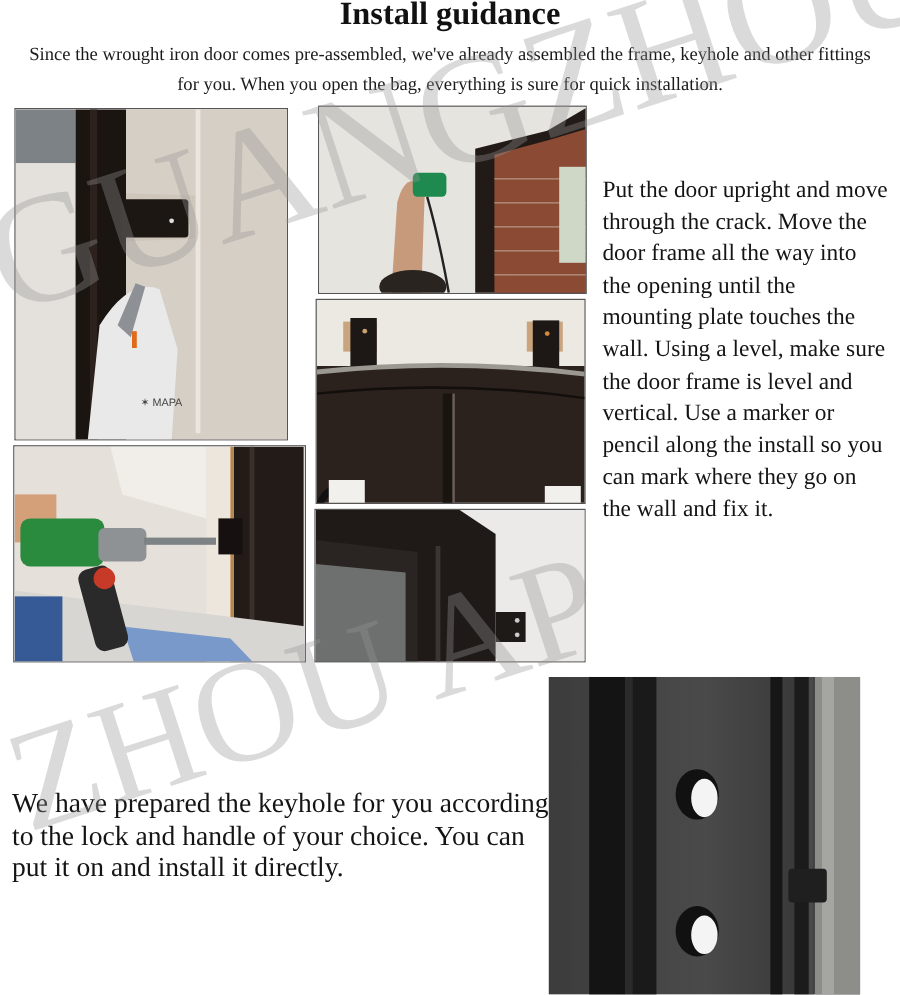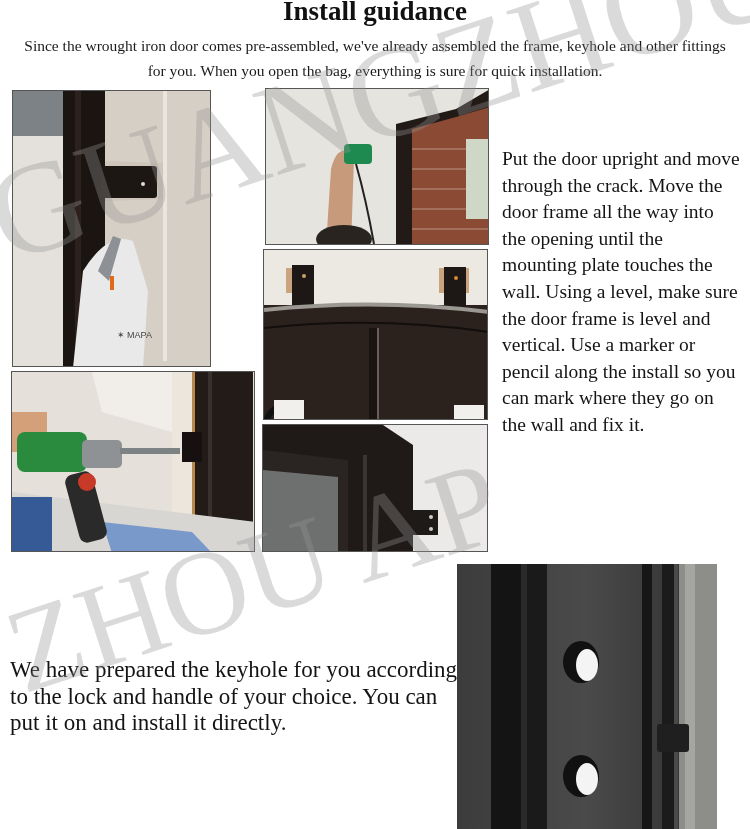--- a/index.html
+++ b/index.html
@@ -18,21 +18,21 @@
                color: rgba(150,150,150,0.35); font-size: 120px; pointer-events: none;
                white-space: nowrap; z-index: 5; }
   svg { display: block; }
 </style>
 </head>
 <body>
 
 <div class="title">Install guidance</div>
 <div class="intro">Since the wrought iron door comes pre-assembled, we've already assembled the frame, keyhole and other fittings for you. When you open the bag, everything is sure for quick installation.</div>
 
-<div class="photo" style="left:12px; top:90px; width:199px; height:277px;" title="Gloved hand marking mounting plate on wall beside door frame">
+<div class="photo" style="left:12px; top:90px; width:228px; height:277px;" title="Gloved hand marking mounting plate on wall beside door frame">
   <svg width="242" height="277" viewBox="0 0 242 277">
     <rect width="242" height="277" fill="#d9d3cb"></rect>
     <rect x="0" y="0" width="50" height="45" fill="#7c8285"></rect>
     <rect x="0" y="45" width="50" height="232" fill="#e4e1dc"></rect>
     <rect x="50" y="0" width="42" height="277" fill="#1b1512"></rect>
     <rect x="62" y="0" width="6" height="277" fill="#2c211c"></rect>
     <rect x="92" y="0" width="150" height="277" fill="#d6cfc5"></rect>
     <polygon points="92,70 150,72 150,108 92,110" fill="#cfc6bb"></polygon>
     <rect x="88" y="75" width="56" height="32" rx="3" fill="#1d1714"></rect>
     <circle cx="130" cy="93" r="2" fill="#ddd"></circle>

